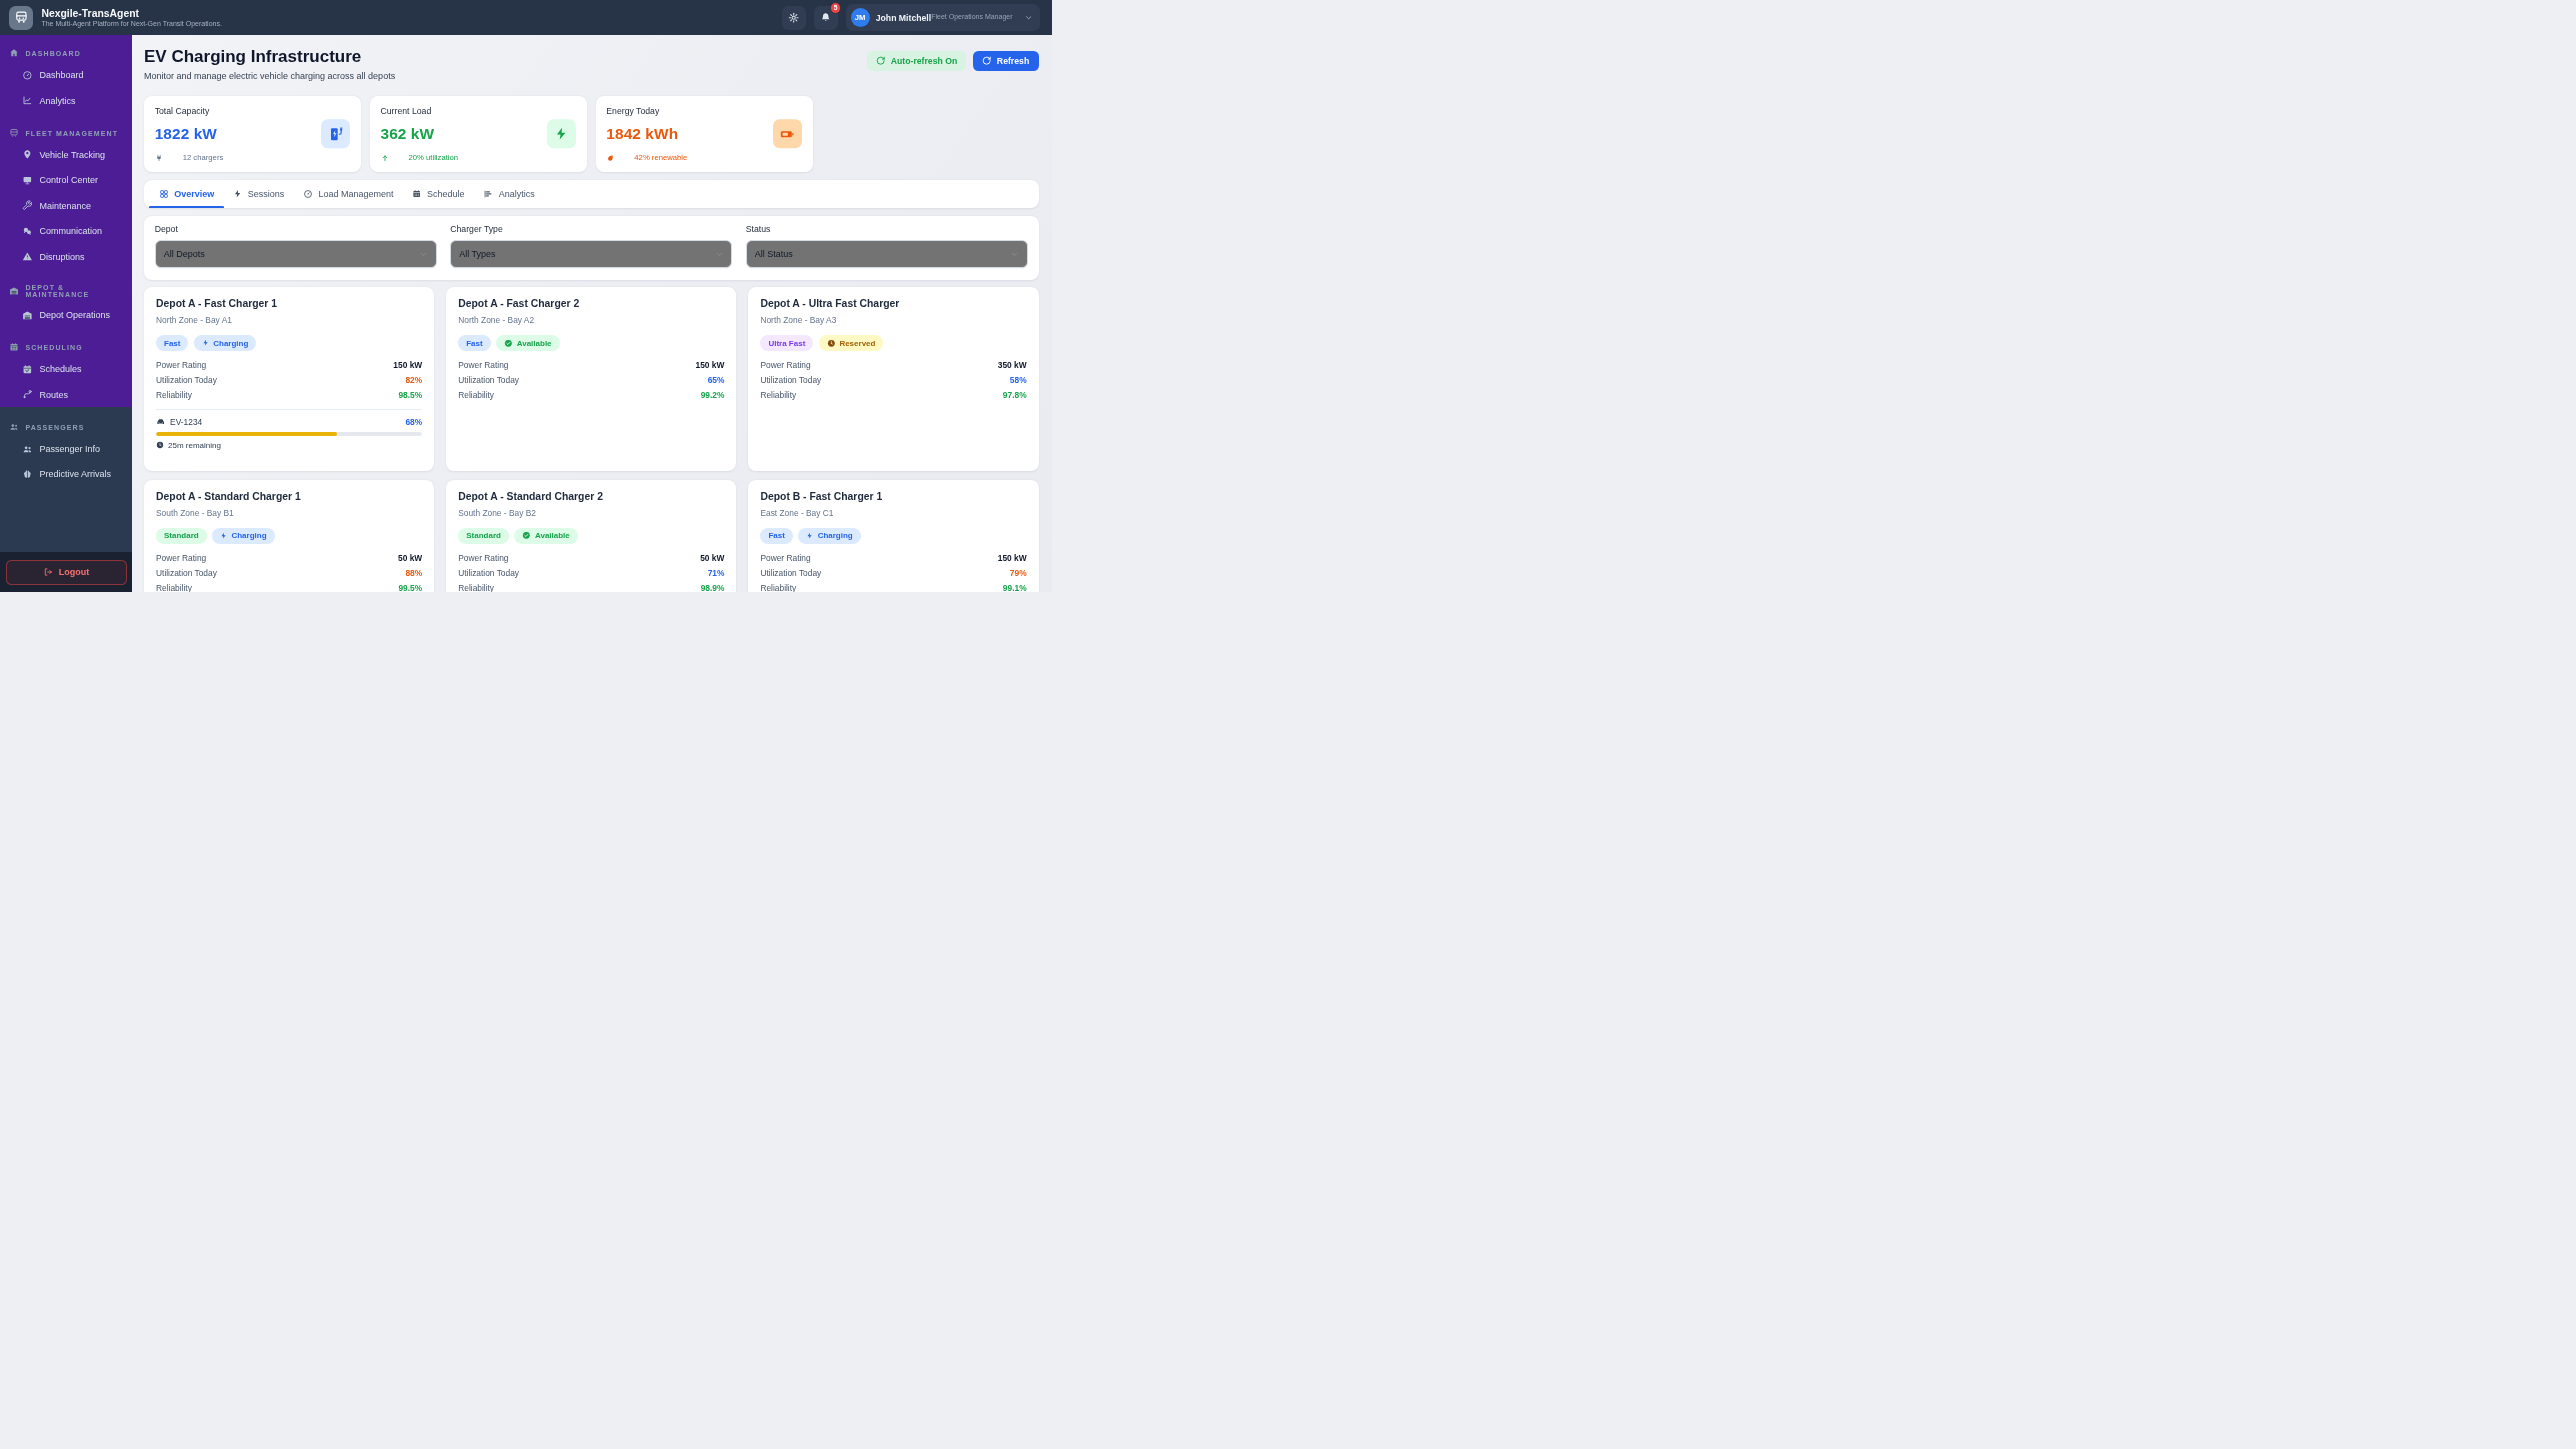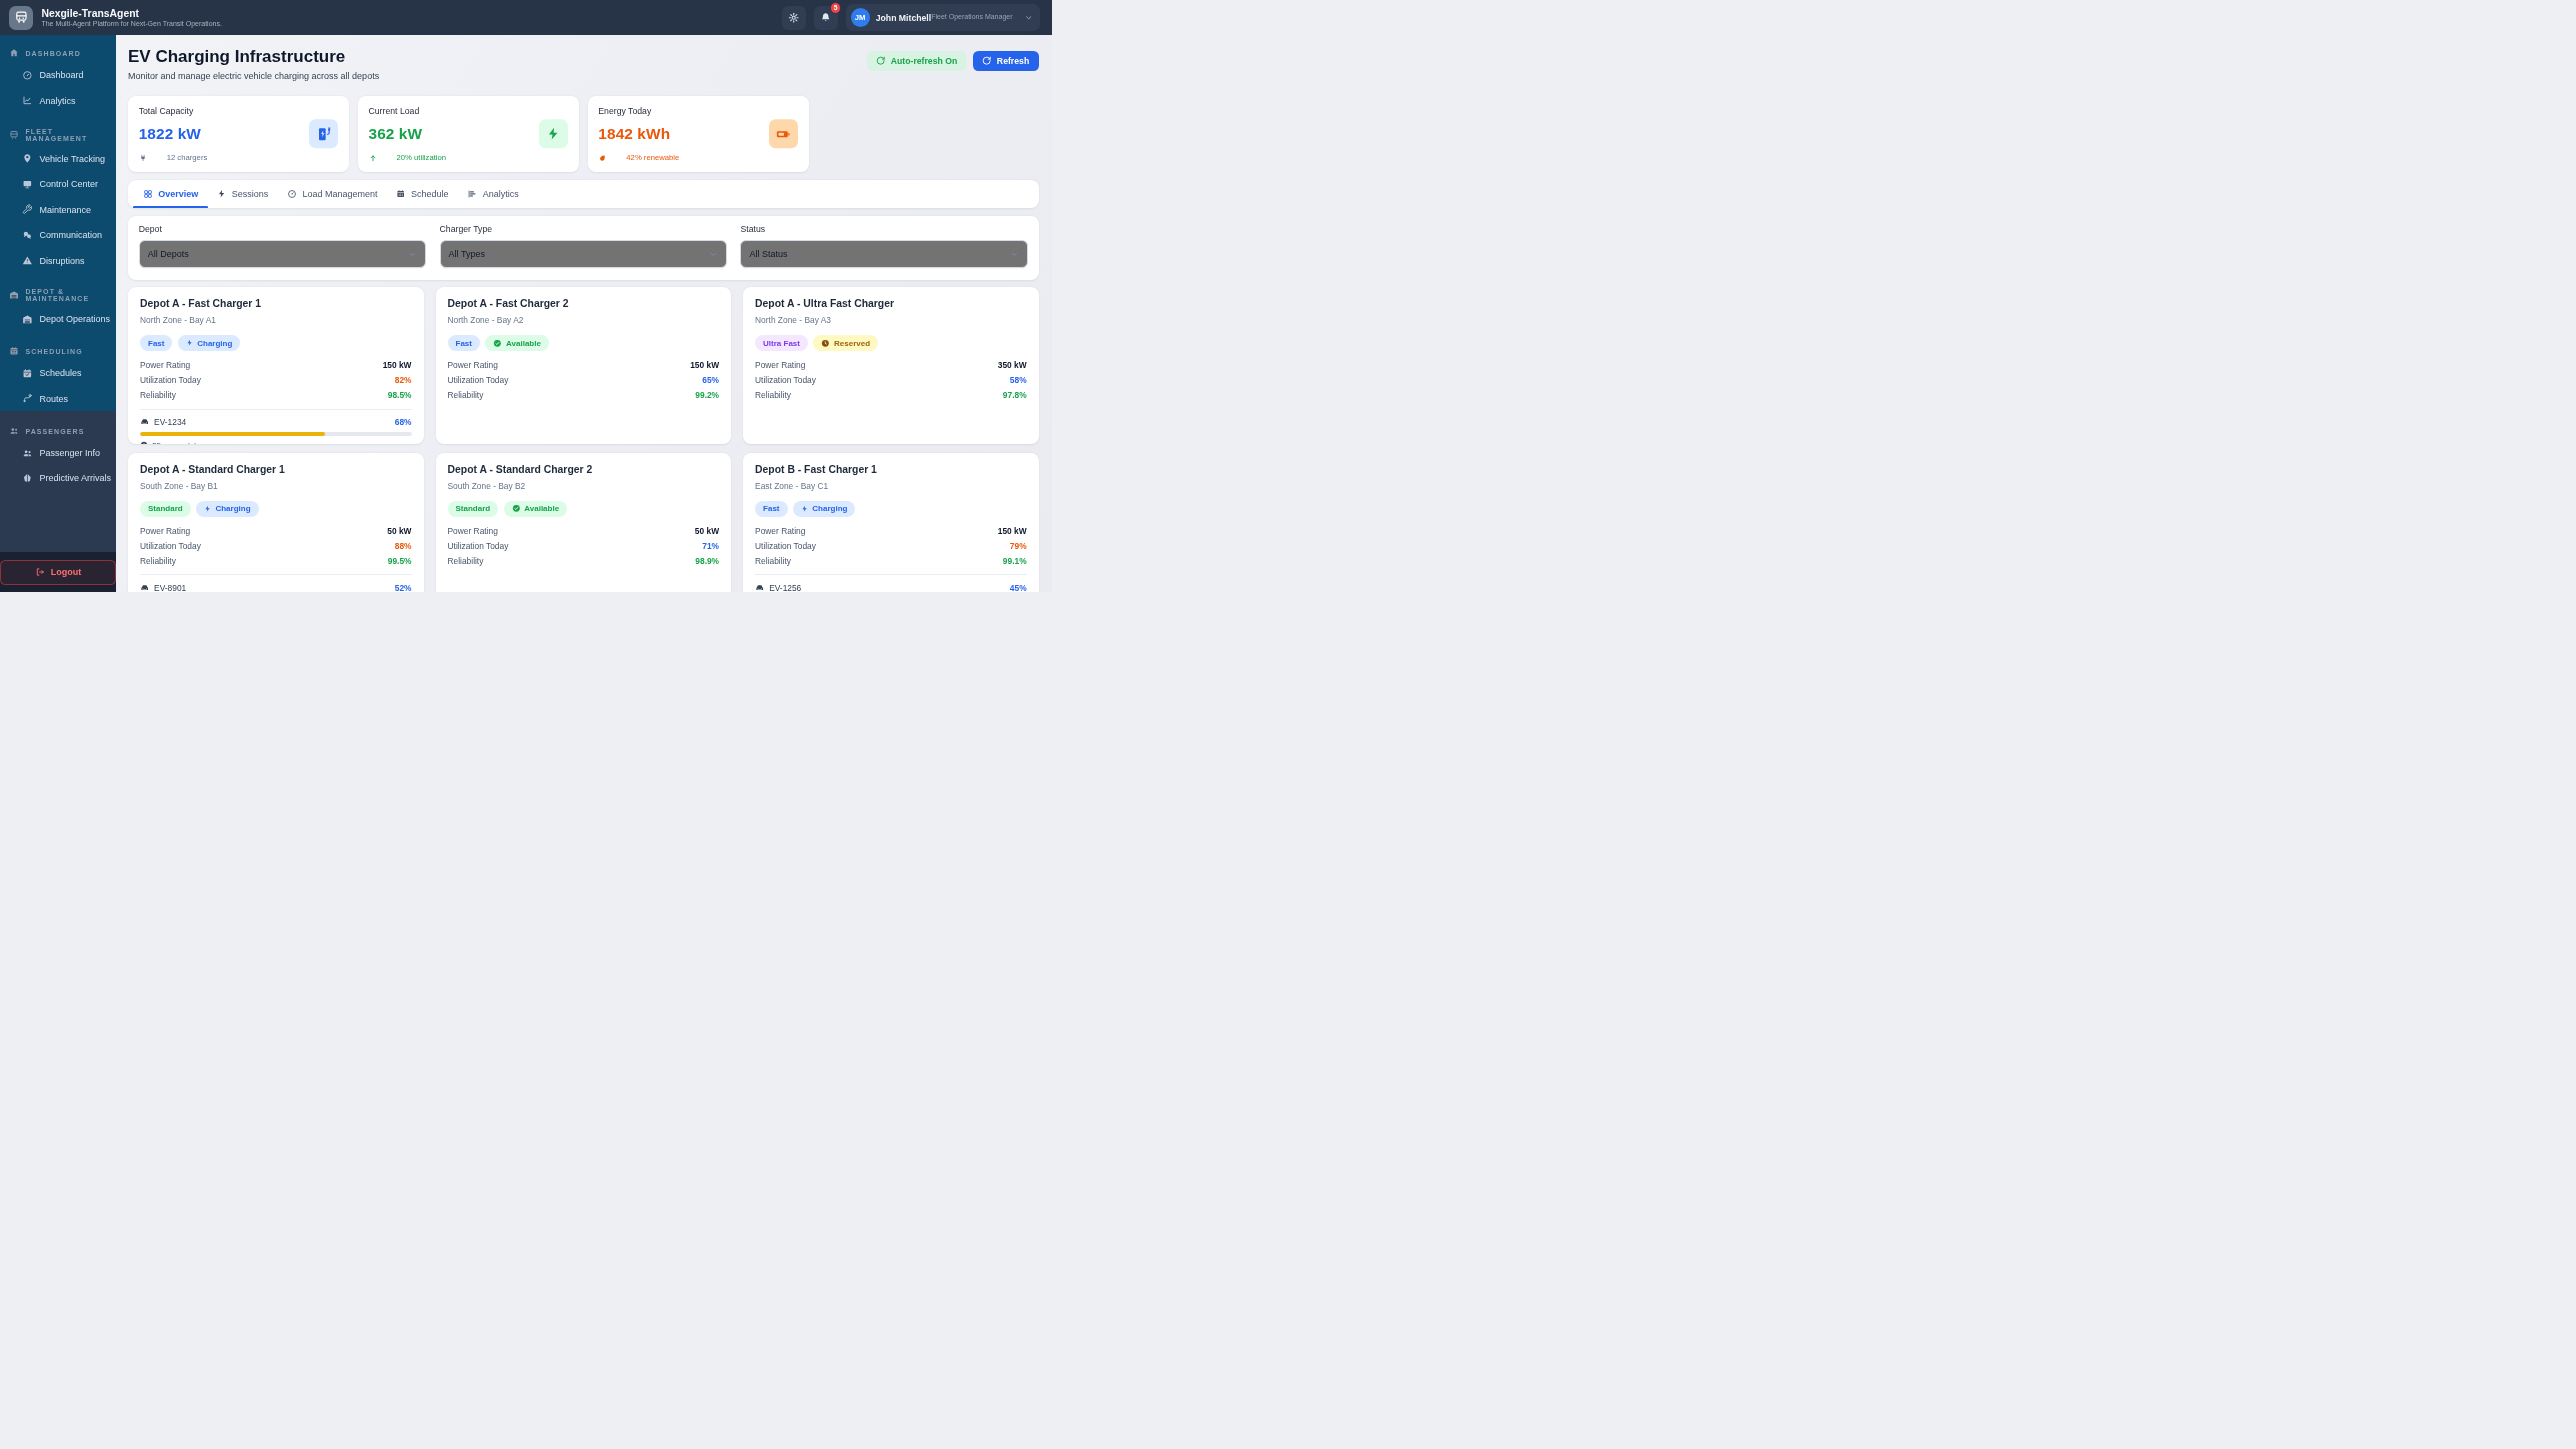--- a/index.html
+++ b/index.html
@@ -32,21 +32,21 @@
   .avatar{width:19px;height:19px;border-radius:50%;background:#2e7cf0;color:#fff;font-size:7.7px;
     font-weight:bold;display:flex;align-items:center;justify-content:center;flex:none;}
   .user-meta{display:flex;flex-direction:row;}
   .user-name{font-size:8.7px;font-weight:bold;color:#f1f5f9;line-height:10px;}
   .user-role{font-size:7px;color:#97a6ba;margin-top:0.7px;}
 
   
   .layout{display:flex;flex:1;min-height:0;}
 
   
-  .sidebar{width:116px;flex:none;background:#0c4a6e;display:flex;flex-direction:column;min-height:0;}
+  .sidebar{width:132px;flex:none;background:#4c1d95;display:flex;flex-direction:column;min-height:0;}
   .nav-section{padding-top:10.7px;}
   .section-h{display:flex;align-items:center;gap:6px;padding:4px 9.4px;color:#8fa0b5;}
   .section-h .lbl{font-size:7px;font-weight:bold;letter-spacing:1.1px;}
   .nav-item{display:flex;align-items:center;gap:7.4px;height:25.5px;padding-left:21.5px;color:#dbe3ee;
     font-size:9px;cursor:pointer;}
   .nav-item .nico{color:#b9c6d8;}
   .section-passengers{background:#2b3a51;flex:1;}
   .side-footer{flex:none;height:40px;background:#1a2231;border-top:0.7px solid #2c3a50;
     display:flex;align-items:center;justify-content:center;}
   .logout-btn{width:119px;height:23px;border-radius:5.4px;border:0.7px solid rgba(239,68,68,.5);
@@ -93,21 +93,21 @@
     padding:8.7px 10.7px 12px;display:flex;gap:13.4px;}
   .filter{flex:1;min-width:0;}
   .f-label{font-size:8.7px;color:#1f2937;font-weight:500;}
   .select{margin-top:6px;height:25.5px;border:1px solid #d5dbe4;border-radius:6px;background:#737373;
     display:flex;align-items:center;justify-content:space-between;padding:0 8px;cursor:pointer;
     font-size:9px;color:#111827;box-shadow:0 0.7px 1.3px rgba(16,24,40,.04);}
 
   
   .grid{margin-top:7.4px;display:grid;grid-template-columns:repeat(3,1fr);column-gap:12px;row-gap:8.7px;}
   .ccard{background:#fff;border-radius:8px;box-shadow:0 0.7px 2px rgba(16,24,40,.08);
-    height:157px;box-sizing:border-box;padding:10.7px 12px;overflow:hidden;}
+    height:184px;box-sizing:border-box;padding:10.7px 12px;overflow:hidden;}
   .c-title{font-size:10.4px;font-weight:bold;color:#1e293b;}
   .c-loc{font-size:8.4px;color:#64748b;margin-top:6px;}
   .badges{display:flex;gap:5.4px;margin-top:10px;}
   .badge{height:16px;border-radius:8px;display:flex;align-items:center;gap:4px;padding:0 8px;
     font-size:8px;font-weight:bold;}
   .b-blue{background:#dbeafe;color:#2563eb;} .b-green{background:#dcfce7;color:#16a34a;}
   .b-purple{background:#f3e8ff;color:#7c3aed;} .b-yellow{background:#fef9c3;color:#a16207;}
   .metrics{margin-top:9.4px;}
   .mrow{display:flex;justify-content:space-between;align-items:center;margin-top:4.7px;font-size:8.4px;}
   .mrow:first-child{margin-top:0;}

